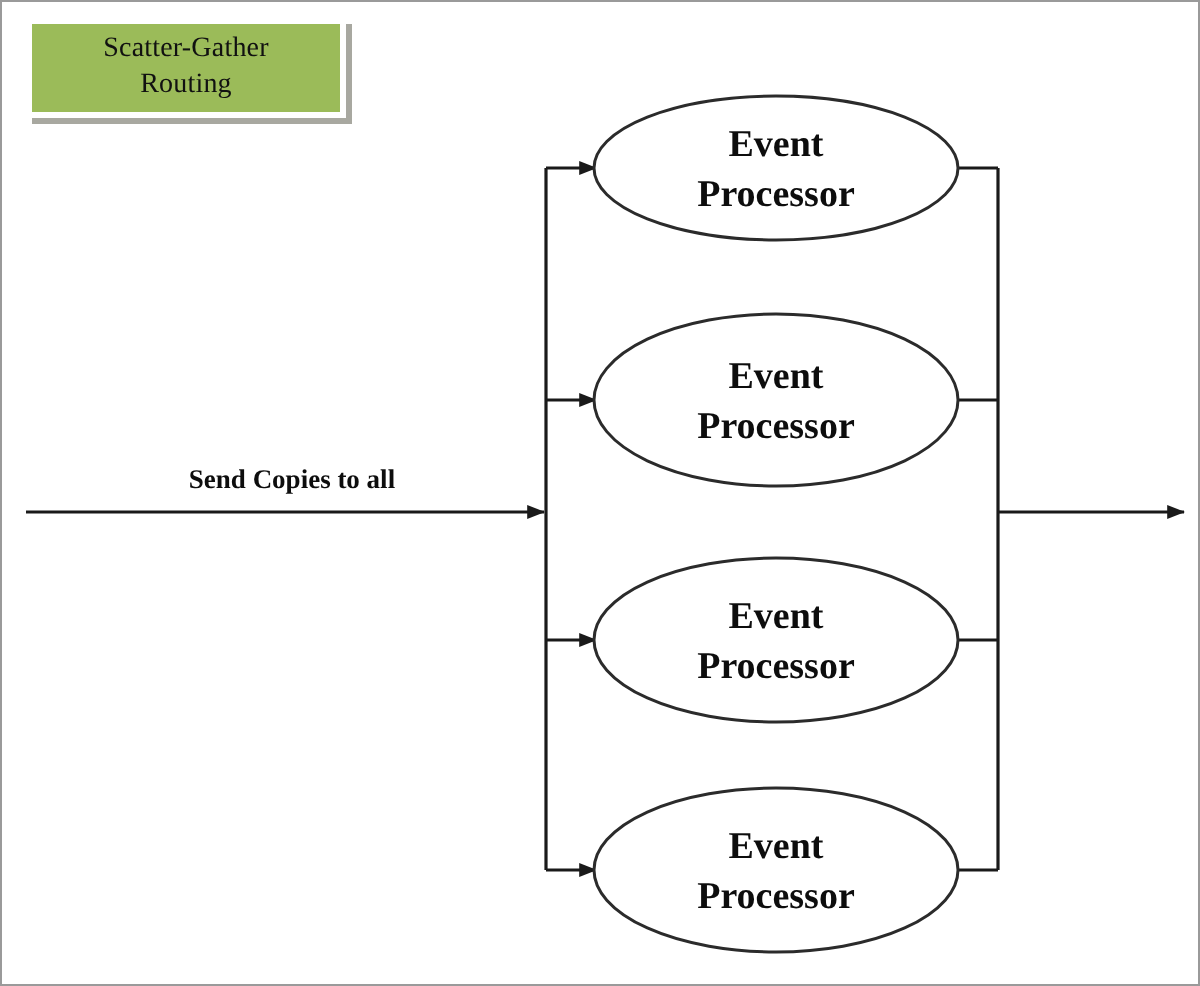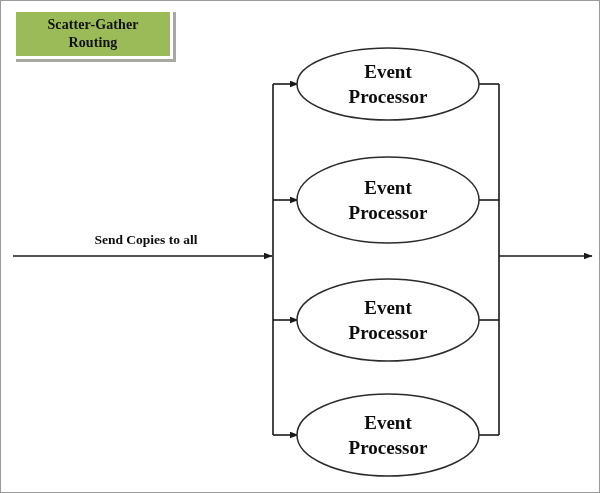--- a/index.html
+++ b/index.html
@@ -29,21 +29,21 @@
     background: #9bbb59;
     border: 3px solid #ffffff;
     box-shadow: 3px 3px 0 0 #a8a8a0;
     display: flex;
     align-items: center;
     justify-content: center;
     text-align: center;
   }
   #title-badge .title-text {
     font-size: 14px;
-    font-weight: bold;
+    font-weight: normal;
     color: #111111;
     line-height: 1.28;
     letter-spacing: 0.1px;
   }
 
   
   #diagram-svg {
     position: absolute;
     left: 0;
     top: 0;

